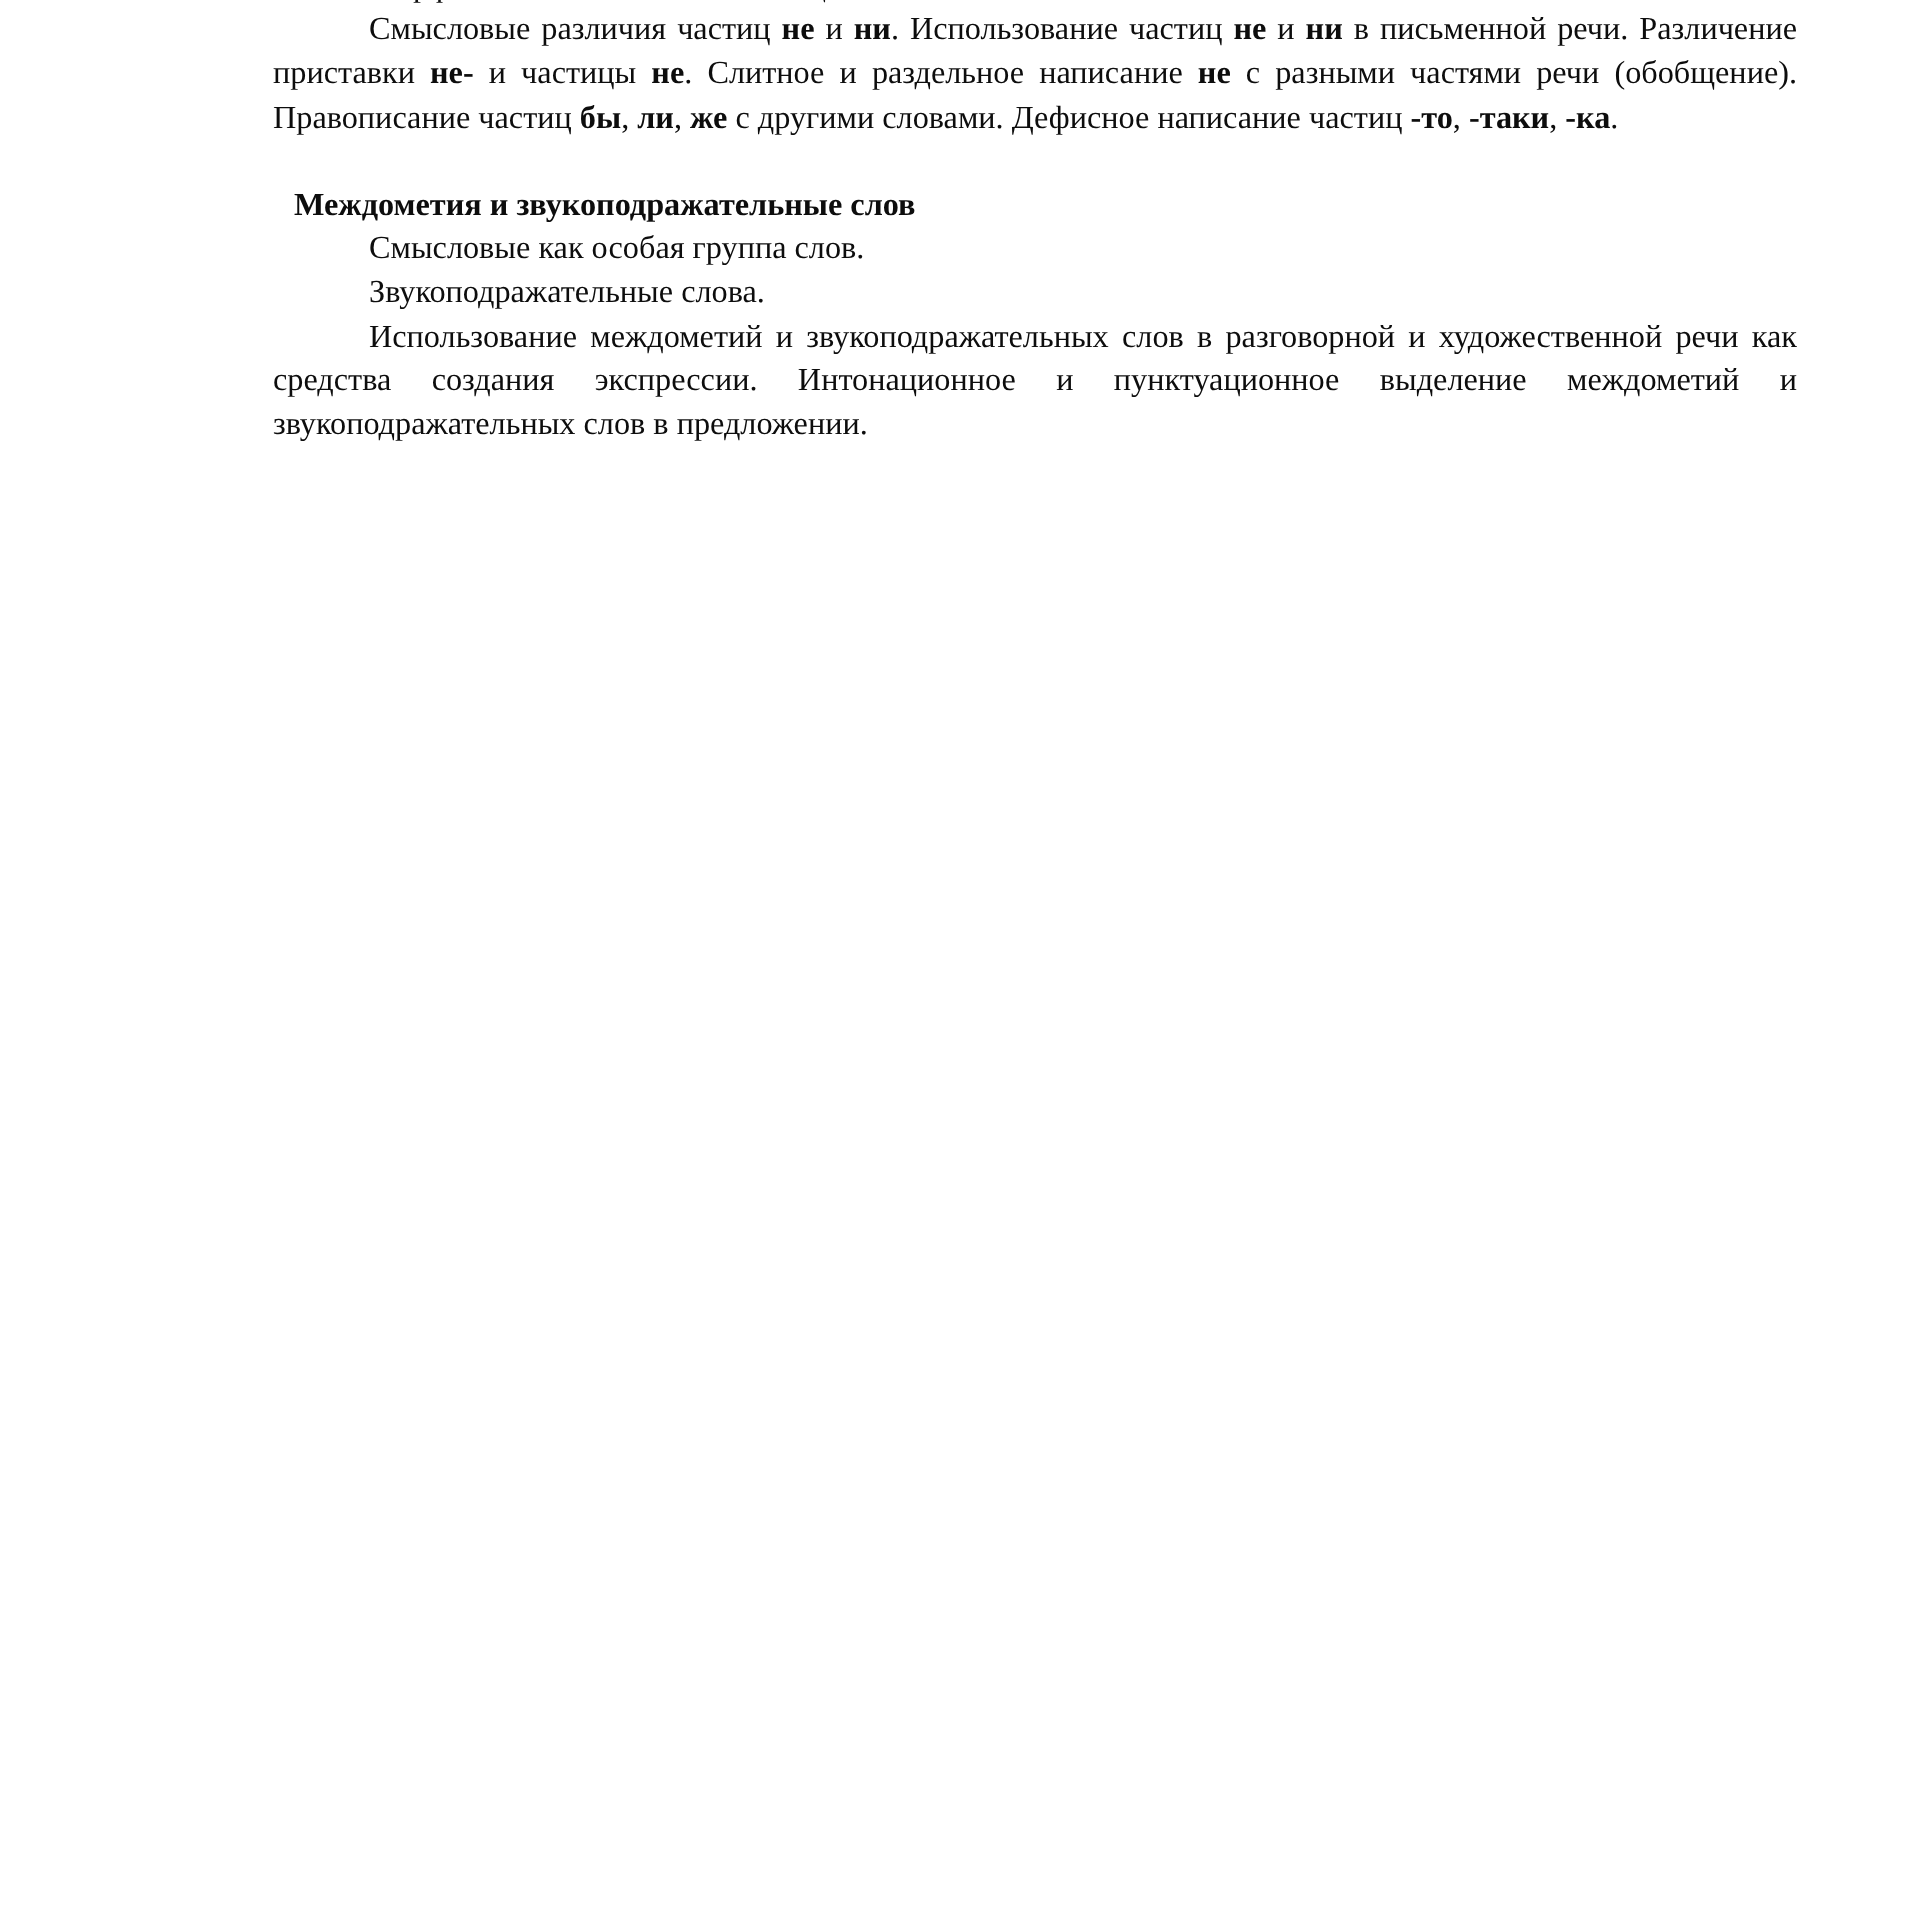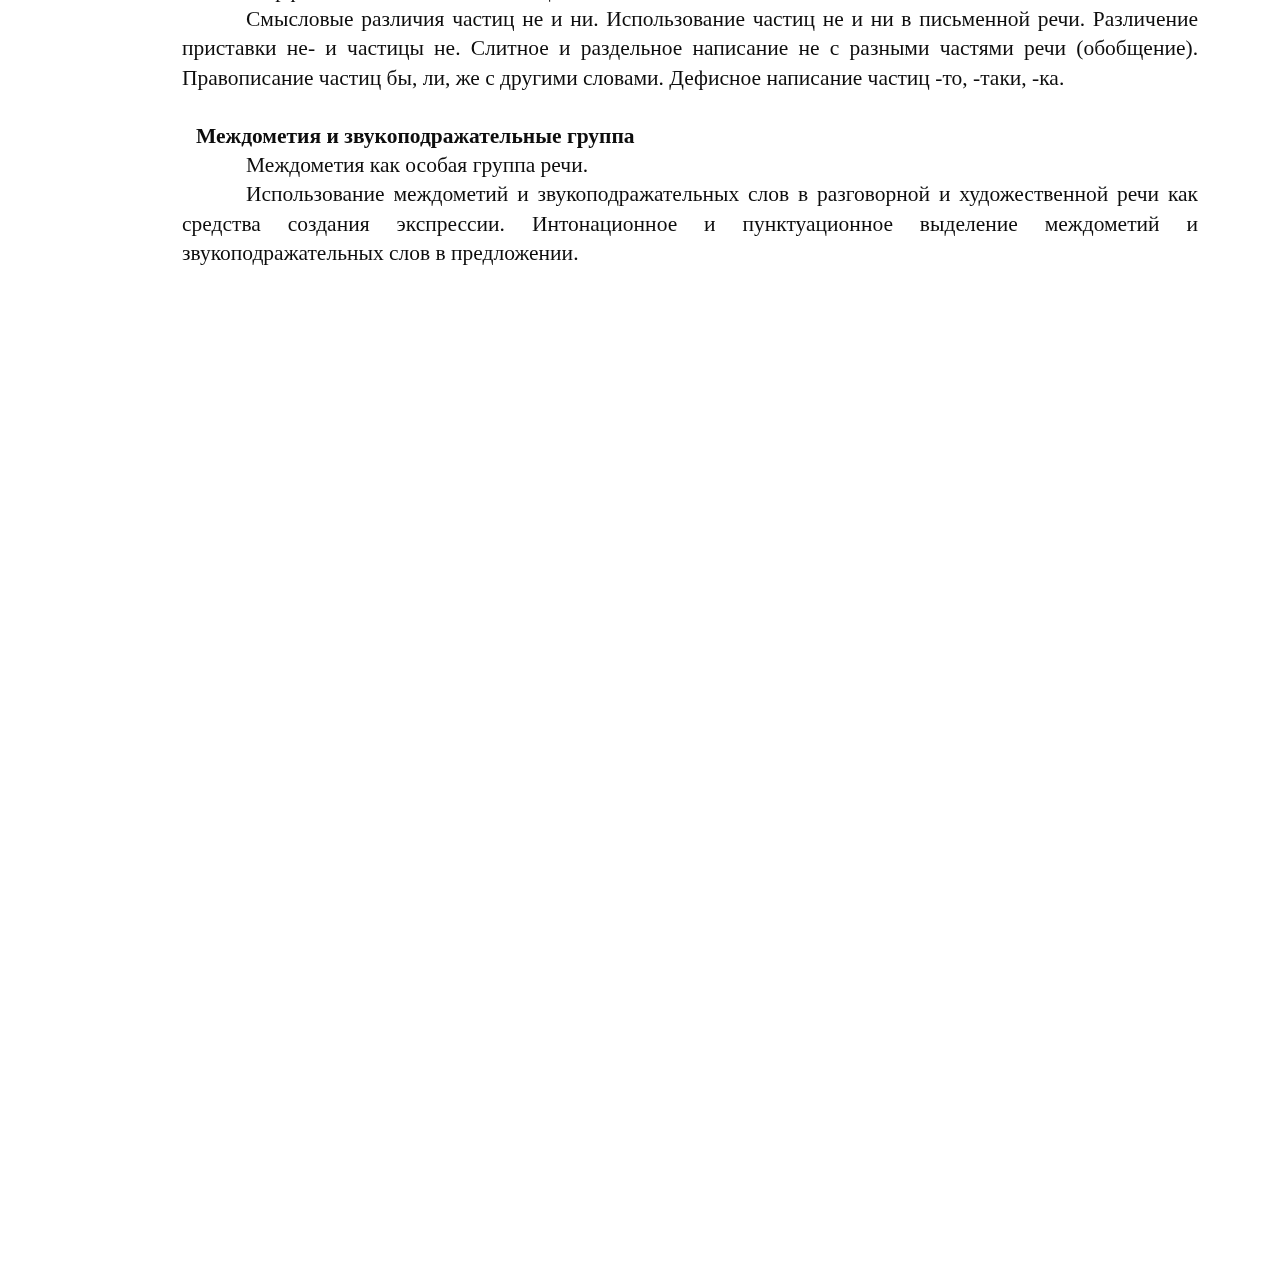--- a/index.html
+++ b/index.html
@@ -52,43 +52,44 @@
     color: #0d0d0d;
   }
 
   .spacer-line {
     height: 29.2px;
     line-height: 29.2px;
     font-size: 21.5px;
   }
 
   b, .bold {
-    font-weight: normal;
+    font-weight: bold;
   }
 </style>
 </head>
 <body>
 
 <div class="page">
 
   <div class="text-column">
 
     <p class="para">Морфологический анализ частиц.</p>
 
     <p class="para">
       <span>Смысловые различия частиц </span><b>не</b><span> и </span><b>ни</b><span>. Использование частиц </span><b>не</b><span> и </span><b>ни</b><span> в письменной речи. Различение приставки </span><b>не-</b><span> и частицы </span><b>не</b><span>. Слитное и раздельное написание </span><b>не</b><span> с разными частями речи (обобщение). Правописание частиц </span><b>бы</b><span>, </span><b>ли</b><span>, </span><b>же</b><span> с другими словами. Дефисное написание частиц </span><b>-то</b><span>, </span><b>-таки</b><span>, </span><b>-ка</b><span>.</span>
     </p>
 
     <div class="spacer-line">&nbsp;</div>
 
-    <p class="section-heading">Междометия и звукоподражательные группа</p>
+    <p class="section-heading">Междометия и звукоподражательные слов</p>
 
-    <p class="para">Междометия как особая группа речи.</p>
+    <p class="para">Смысловые как особая группа слов.</p>
 
 
 
+    <p class="para">Звукоподражательные слова.</p>
 
     <p class="para">Использование междометий и звукоподражательных слов в разговорной и художественной речи как средства создания экспрессии. Интонационное и пунктуационное выделение междометий и звукоподражательных слов в предложении.</p>
 
 
   </div>
 
 </div>
 
 </body></html>

